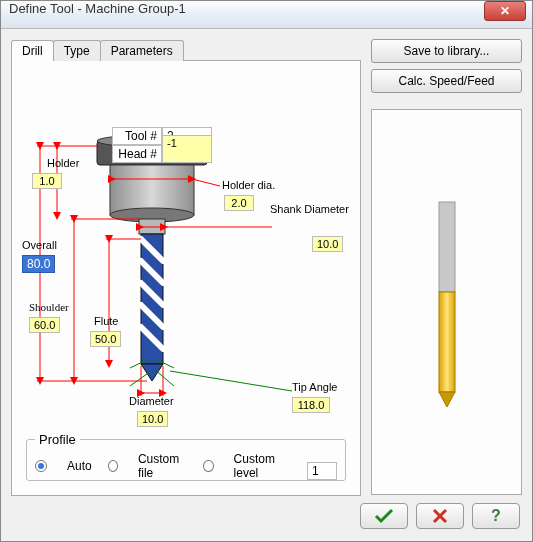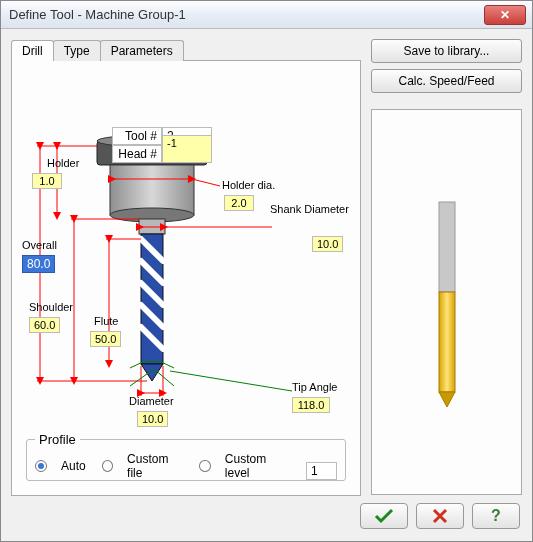--- a/index.html
+++ b/index.html
@@ -1,38 +1,38 @@
 <!DOCTYPE html>
 <html><head>
 <meta charset="utf-8">
 <style>
 * { box-sizing: border-box; font-family: 'Segoe UI', Tahoma, sans-serif; font-size: 12px; }
 body { margin: 0; background: #ccc; }
 .window { width: 533px; height: 542px; background: #f0f0f0; border: 1px solid #888; box-shadow: 2px 2px 8px rgba(0,0,0,0.4); overflow: hidden; }
-.titlebar { height: 28px; background: linear-gradient(to bottom, #fdfdfe, #e8eef7, #dde4ee); display: flex; align-items: center; border-bottom: 1px solid #bbb; padding: 0 0 0 8px; gap: 39px; }
+.titlebar { height: 28px; background: linear-gradient(to bottom, #fdfdfe, #e8eef7, #dde4ee); display: flex; border-bottom: 1px solid #bbb; padding: 0 0 0 8px; gap: 39px; }
 .titlebar .title { flex: 1; color: #333; font-size: 13px; }
 .titlebar .closebtn { width: 42px; height: 20px; background: linear-gradient(to bottom, #e9817c, #c9403a); border-radius: 3px; margin-right: 6px; display:flex; align-items:center; justify-content:center; border:1px solid #933; }
 .titlebar .closebtn span { color:#fff; font-weight:bold; font-size:12px; }
 .body { display:flex; padding: 10px 10px 4px 10px; height: 470px; gap: 10px; }
 .leftcol { width: 350px; }
 .rightcol { flex:1; display:flex; flex-direction:column; gap:6px; }
 .tabs { display:flex; border-bottom:1px solid #aaa; }
 .tab { padding: 3px 10px; border:1px solid #aaa; border-bottom:none; background:#ececec; border-top-left-radius:3px; border-top-right-radius:3px; margin-right:-1px; position:relative; top:1px; cursor:pointer;}
 .tab.active { background:#fdfdfd; z-index:2; }
 .tabcontent { background:#fdfdfd; border:1px solid #aaa; border-top:none; height:435px; position:relative; }
 .btn { background: linear-gradient(to bottom,#fdfdfd,#e3e3e3); border:1px solid #999; border-radius:3px; padding:4px 8px; text-align:center; cursor:pointer;}
 .preview { flex:1; background:#fdfdfd; border:1px solid #aaa; display:flex; align-items:center; justify-content:center; margin-top:10px;}
 .footer { display:flex; justify-content:flex-end; gap:8px; padding:4px 12px 8px 0;}
 .footer .pillbtn { width:48px; height:26px; background: linear-gradient(to bottom,#fdfdfd,#e3e3e3); border:1px solid #999; border-radius:4px; display:flex; align-items:center; justify-content:center; cursor:pointer;}
 .yl { background: #ffffaa; border:1px solid #bbb; padding:1px 4px; font-size:11px; display:inline-block; min-width:30px; text-align:center; }
 .whitein { background:#fff; border:1px solid #bbb; padding:1px 4px; min-width:30px; display:inline-block; text-align:left;margin-top:10px;}
 .bluein { background:#3b75d7; color:#fff; border:1px solid #2a5aaa; padding:1px 4px; display:inline-block; min-width:30px; text-align:left;}
 .lbl { font-size:11px; }
 .abs { position:absolute; }
-.radio { display:flex; align-items:center; gap:14px; cursor:pointer;}
+.radio { display:flex; align-items:center; gap:20px; cursor:pointer;}
 .radio .dot { width:12px; height:12px; border-radius:50%; border:1px solid #777; display:flex; align-items:center; justify-content:center;}
 .radio .dot.sel:after{content:""; width:6px; height:6px; background:#3b75d7; border-radius:50%;}
 .groupbox { border:1px solid #bbb; border-radius:3px; padding:10px 8px 8px 8px; position:relative; }
 .groupbox .legend { position:absolute; top:-8px; left:8px; background:#fdfdfd; padding:0 4px; font-size:13px; }
 </style>
 </head>
 <body>
 
 <div class="window">
   <div class="titlebar">
@@ -120,21 +120,21 @@
 
         <div class="abs lbl" style="left:210px; top:118px;">Holder dia.</div>
         <div class="abs yl" style="left:212px; top:134px;">2.0</div>
 
         <div class="abs lbl" style="left:258px; top:142px;">Shank Diameter</div>
         <div class="abs yl" style="left:300px; top:175px;">10.0</div>
 
         <div class="abs lbl" style="left:10px; top:178px;">Overall</div>
         <div class="abs bluein" style="left:10px; top:194px;">80.0</div>
 
-        <div class="abs lbl" style="left:17px; top:240px;">Shoulder</div>
+        <div class="abs lbl" style="left:17px; top:240px;font-family:Liberation Serif, serif;">Shoulder</div>
         <div class="abs yl" style="left:17px; top:256px;">60.0</div>
 
         <div class="abs lbl" style="left:82px; top:254px;">Flute</div>
         <div class="abs yl" style="left:78px; top:270px;">50.0</div>
 
         <div class="abs lbl" style="left:117px; top:334px;">Diameter</div>
         <div class="abs yl" style="left:125px; top:350px;">10.0</div>
 
         <div class="abs lbl" style="left:280px; top:320px;">Tip Angle</div>
         <div class="abs yl" style="left:280px; top:336px; width:38px;">118.0</div>

